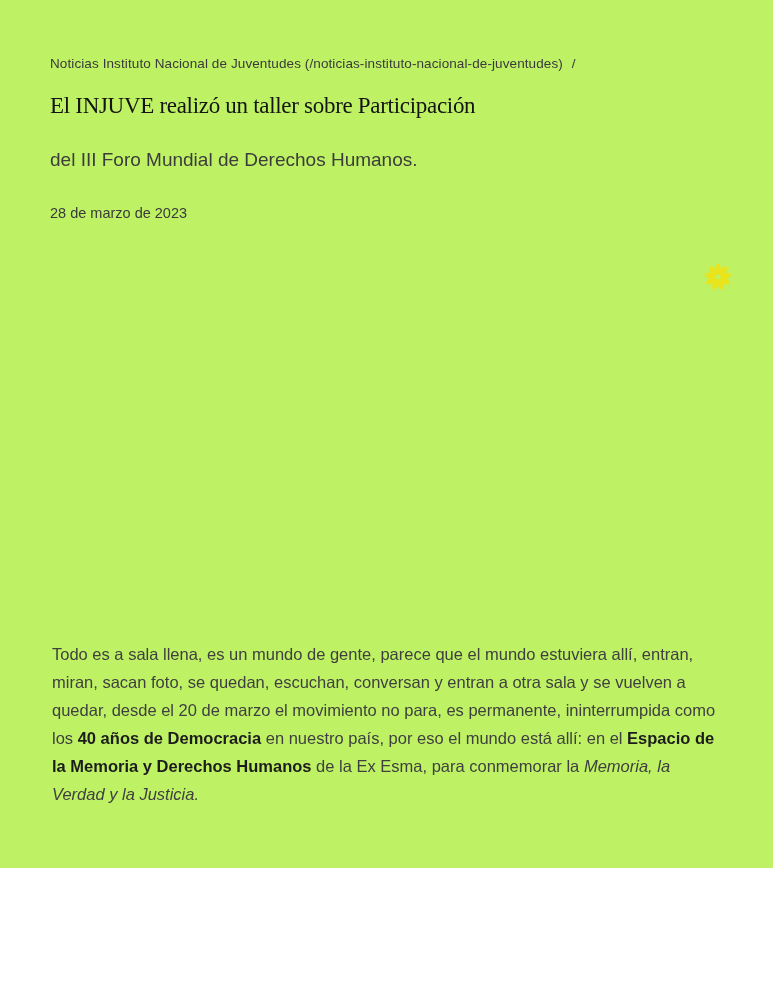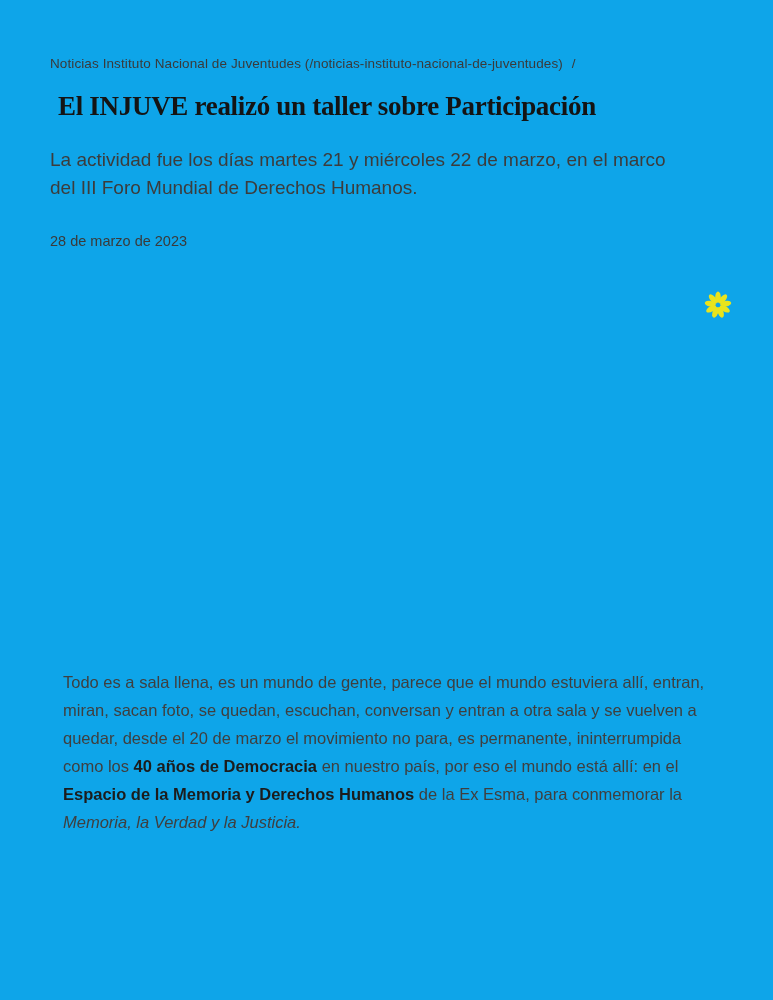--- a/index.html
+++ b/index.html
@@ -1,39 +1,39 @@
 <!DOCTYPE html>
 <html lang="es"><head>
 <meta charset="utf-8">
 <style>
   html, body { margin: 0; padding: 0; background: #ffffff; }
   .page {
     width: 773px;
-    height: 1000px;
+    height: 868px;
     position: relative;
-    background: #0ea5e9;
+    background: #bef264;
     font-family: "Liberation Sans", sans-serif;
     overflow: hidden;
   }
   .content { padding: 55px 50px 0 50px; }
 
   .breadcrumb {
     font-size: 13.5px;
     line-height: 18px;
     color: #3a3a3a;
     letter-spacing: 0.1px;
   }
   .breadcrumb .crumb-link { color: #3a3a3a; text-decoration: none; cursor: pointer; }
   .breadcrumb .crumb-sep { margin-left: 5px; color: #3a3a3a; }
 
   .article-title {
-    margin: 17px 0 0 8px;
+    margin: 17px 0 0 0;
     font-family: "Liberation Serif", serif;
-    font-weight: 700;
-    font-size: 27px;
+    font-weight: 400;
+    font-size: 23px;
     line-height: 32px;
     letter-spacing: -0.3px;
     color: #141414;
   }
   .article-title .title-line { display: block; }
 
   .article-subtitle {
     margin: 24px 0 0 0;
     font-size: 19px;
     line-height: 28px;
@@ -56,21 +56,21 @@
   }
   .spinner {
     position: absolute;
     top: 19px;
     right: -9px;
     width: 28px;
     height: 28px;
   }
 
   .article-body {
-    margin: 6px 0 0 13px;
+    margin: 6px 0 0 2px;
     font-size: 16.5px;
     line-height: 28px;
     color: #3f3f3f;
     max-width: 675px;
   }
   .article-body .seg.normal { font-weight: 400; font-style: normal; }
   .article-body .seg.bold   { font-weight: 700; color: #1c1c1c; }
   .article-body .seg.italic { font-style: italic; }
 </style>
 </head>
@@ -82,21 +82,20 @@
     <nav class="breadcrumb">
       <span class="crumb-link">Noticias Instituto Nacional de Juventudes (/noticias-instituto-nacional-de-juventudes)</span>
       <span class="crumb-sep">/</span>
     </nav>
 
     <h1 class="article-title">
       <span class="title-line">El INJUVE realizó un taller sobre Participación</span>
     </h1>
 
     <p class="article-subtitle">
-      <span class="subtitle-line">La actividad fue los días martes 21 y miércoles 22 de marzo, en el marco</span>
       <span class="subtitle-line">del III Foro Mundial de Derechos Humanos.</span>
     </p>
 
     <div class="article-date">28 de marzo de 2023</div>
 
     <div class="article-media">
       <svg class="spinner" viewBox="0 0 28 28" xmlns="http://www.w3.org/2000/svg">
         <g fill="#e9e41c">
           <ellipse cx="14" cy="6.2" rx="2.8" ry="5.6" transform="rotate(0 14 14)"></ellipse>
           <ellipse cx="14" cy="6.2" rx="2.8" ry="5.6" transform="rotate(40 14 14)"></ellipse>

